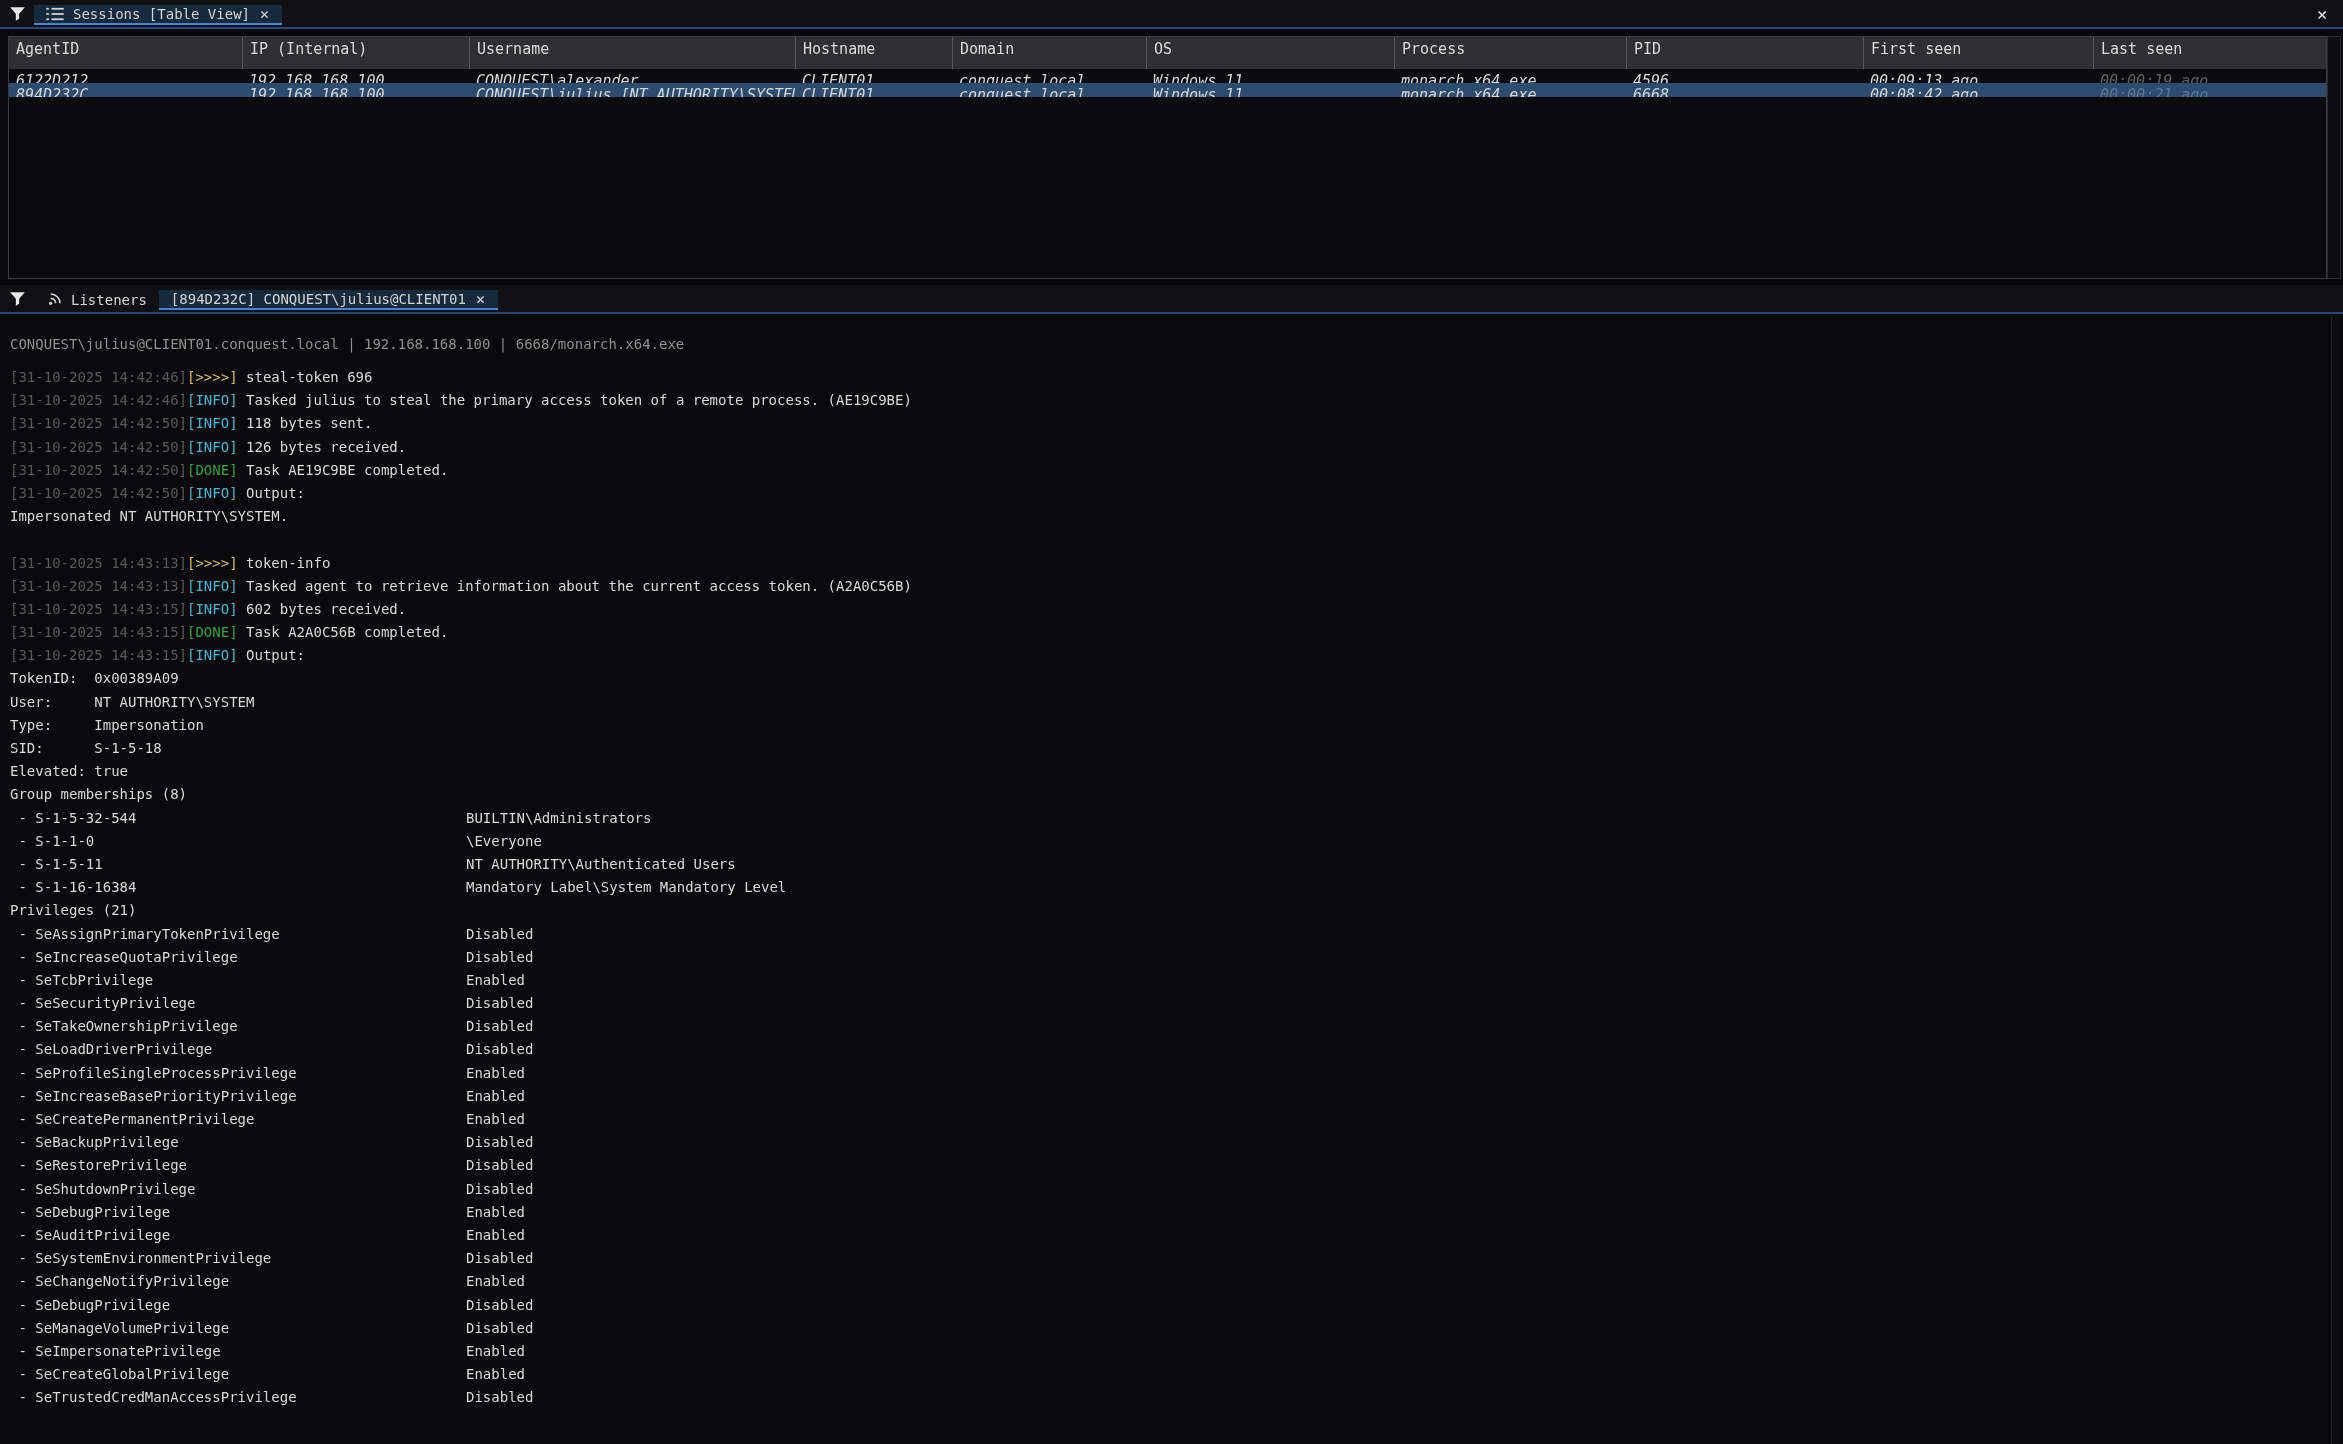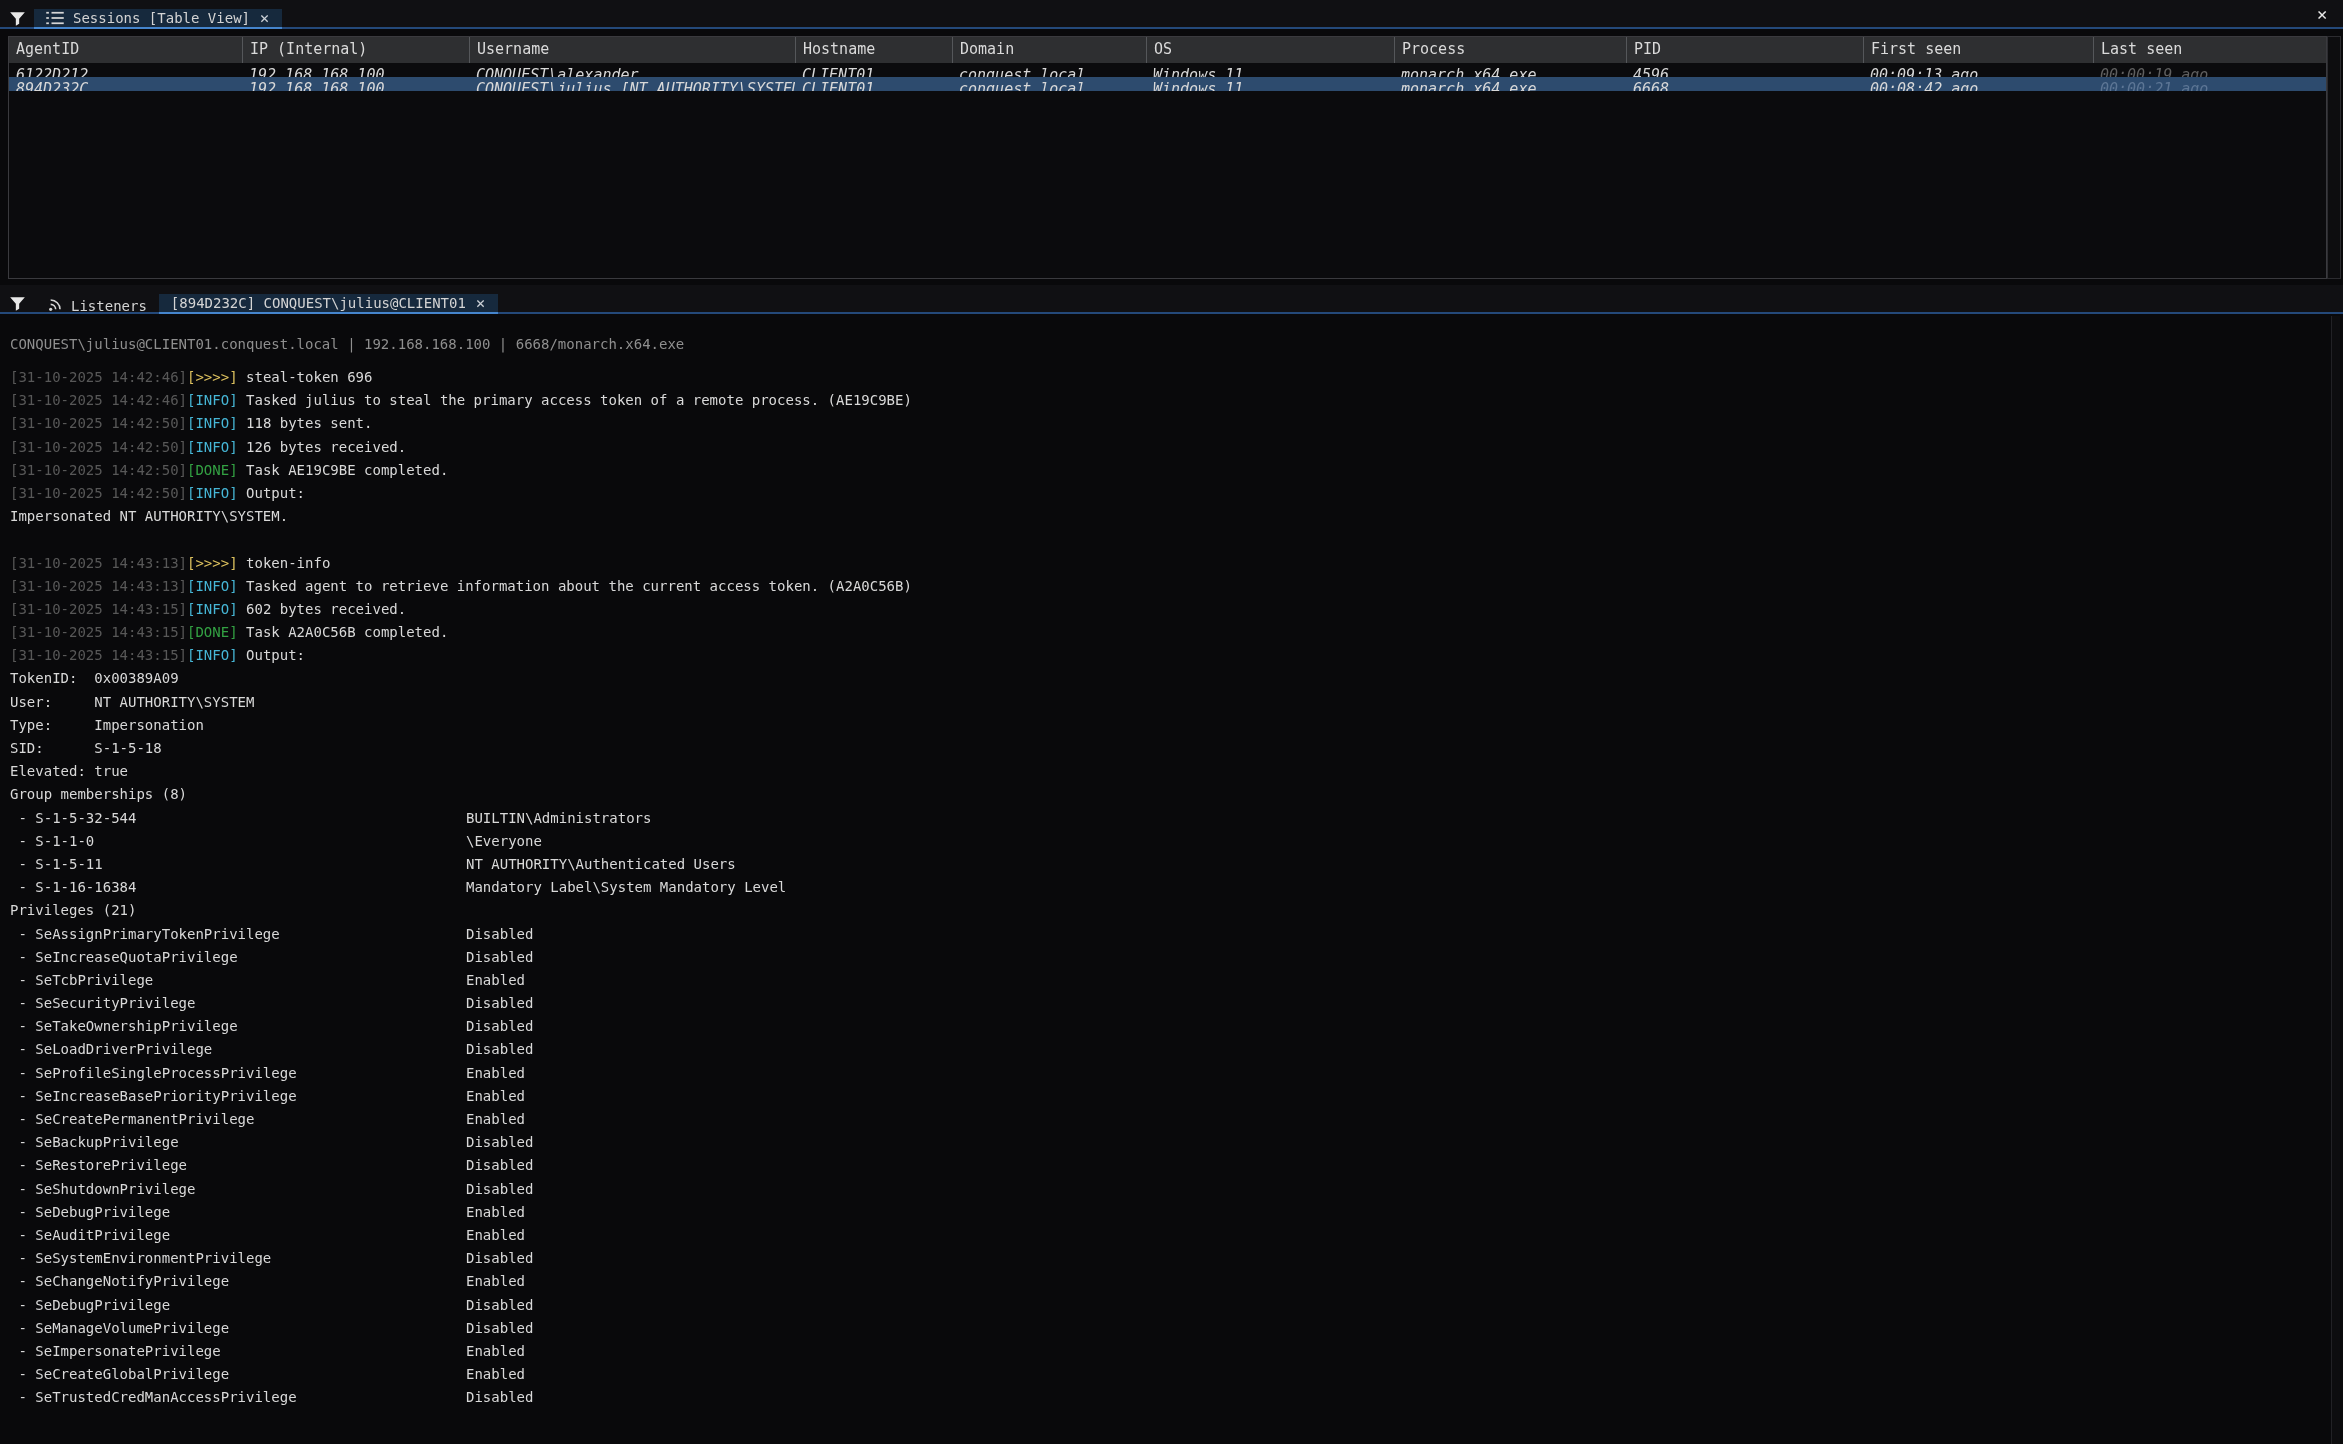--- a/index.html
+++ b/index.html
@@ -7,21 +7,21 @@
   body {
     position:relative;
     background:var(--bg,#09090b);
     font-family:"DejaVu Sans Mono", monospace;
     color:var(--text,#d9d9d9);
   }
   .strip {
     position:absolute; left:0; right:0; height:29px;
     background:var(--strip-bg,#101013);
     border-bottom:2px solid var(--strip-border,#24497a);
-    display:flex; align-items:flex-end;
+    display:flex; align-items:center;
   }
   #top-strip { top:0; }
   #console-strip { top:285px; }
   .funnel-btn {
     width:34px; display:flex; align-items:center; justify-content:center;
     cursor:pointer;
   }
   .tab {
     display:flex; align-items:center; gap:9px;
     padding:0 12px; font-size:14px; color:#d4d4d4;
@@ -39,21 +39,21 @@
   }
   
   #sessions-table {
     position:absolute; left:8px; top:36px; width:2319px; height:243px;
     border:1px solid var(--border,#3a3a3e);
     background:var(--panel-bg,#0b0b0d);
     overflow:hidden;
   }
   .t-grid { display:grid; }
   #t-head {
-    background:var(--header-bg,#2e2f31); height:26px;
+    background:var(--header-bg,#2e2f31); height:32px;
   }
   .th {
     font-size:15px; line-height:25px; padding-left:7px; color:#dadada;
     border-left:1px solid #55575a; overflow:hidden; white-space:nowrap;
   }
   .th:first-child { border-left:none; }
   .tr { height:14px;font-style:italic; }
   .tr.selected { background:var(--sel,#2d4b6e); }
   .td {
     font-size:15px; line-height:25px; padding-left:7px; color:#d8d8d8;

